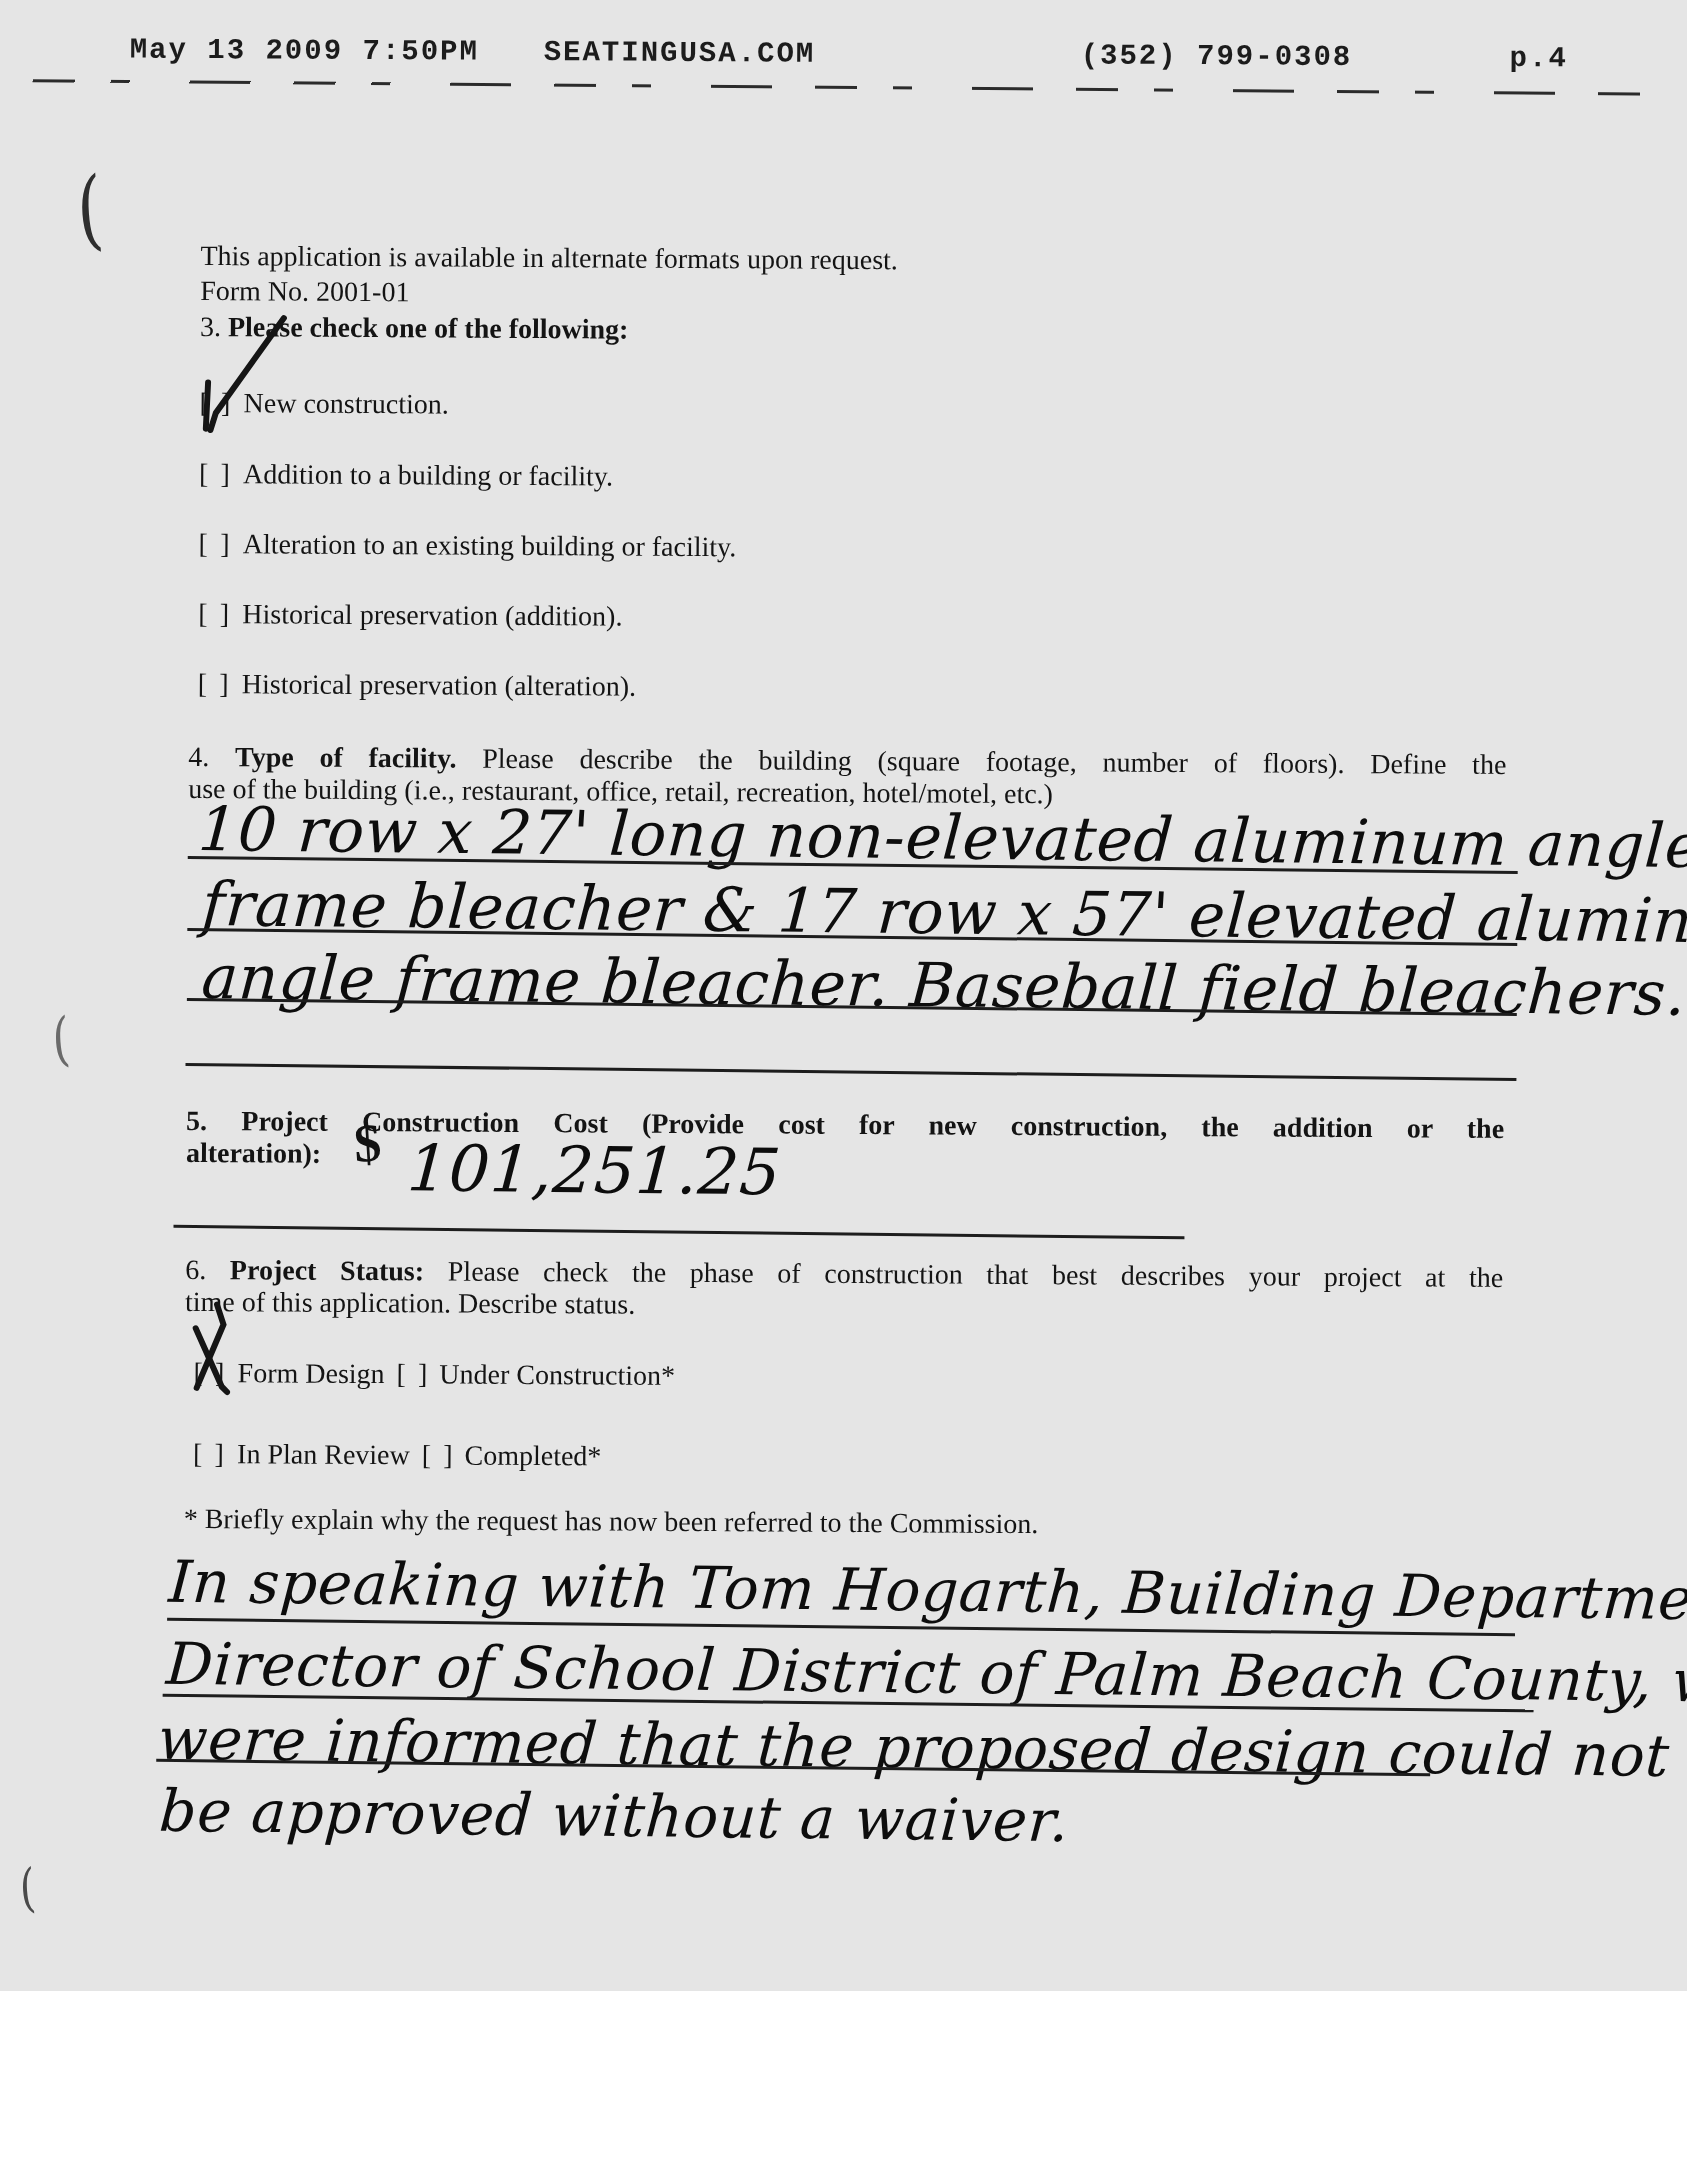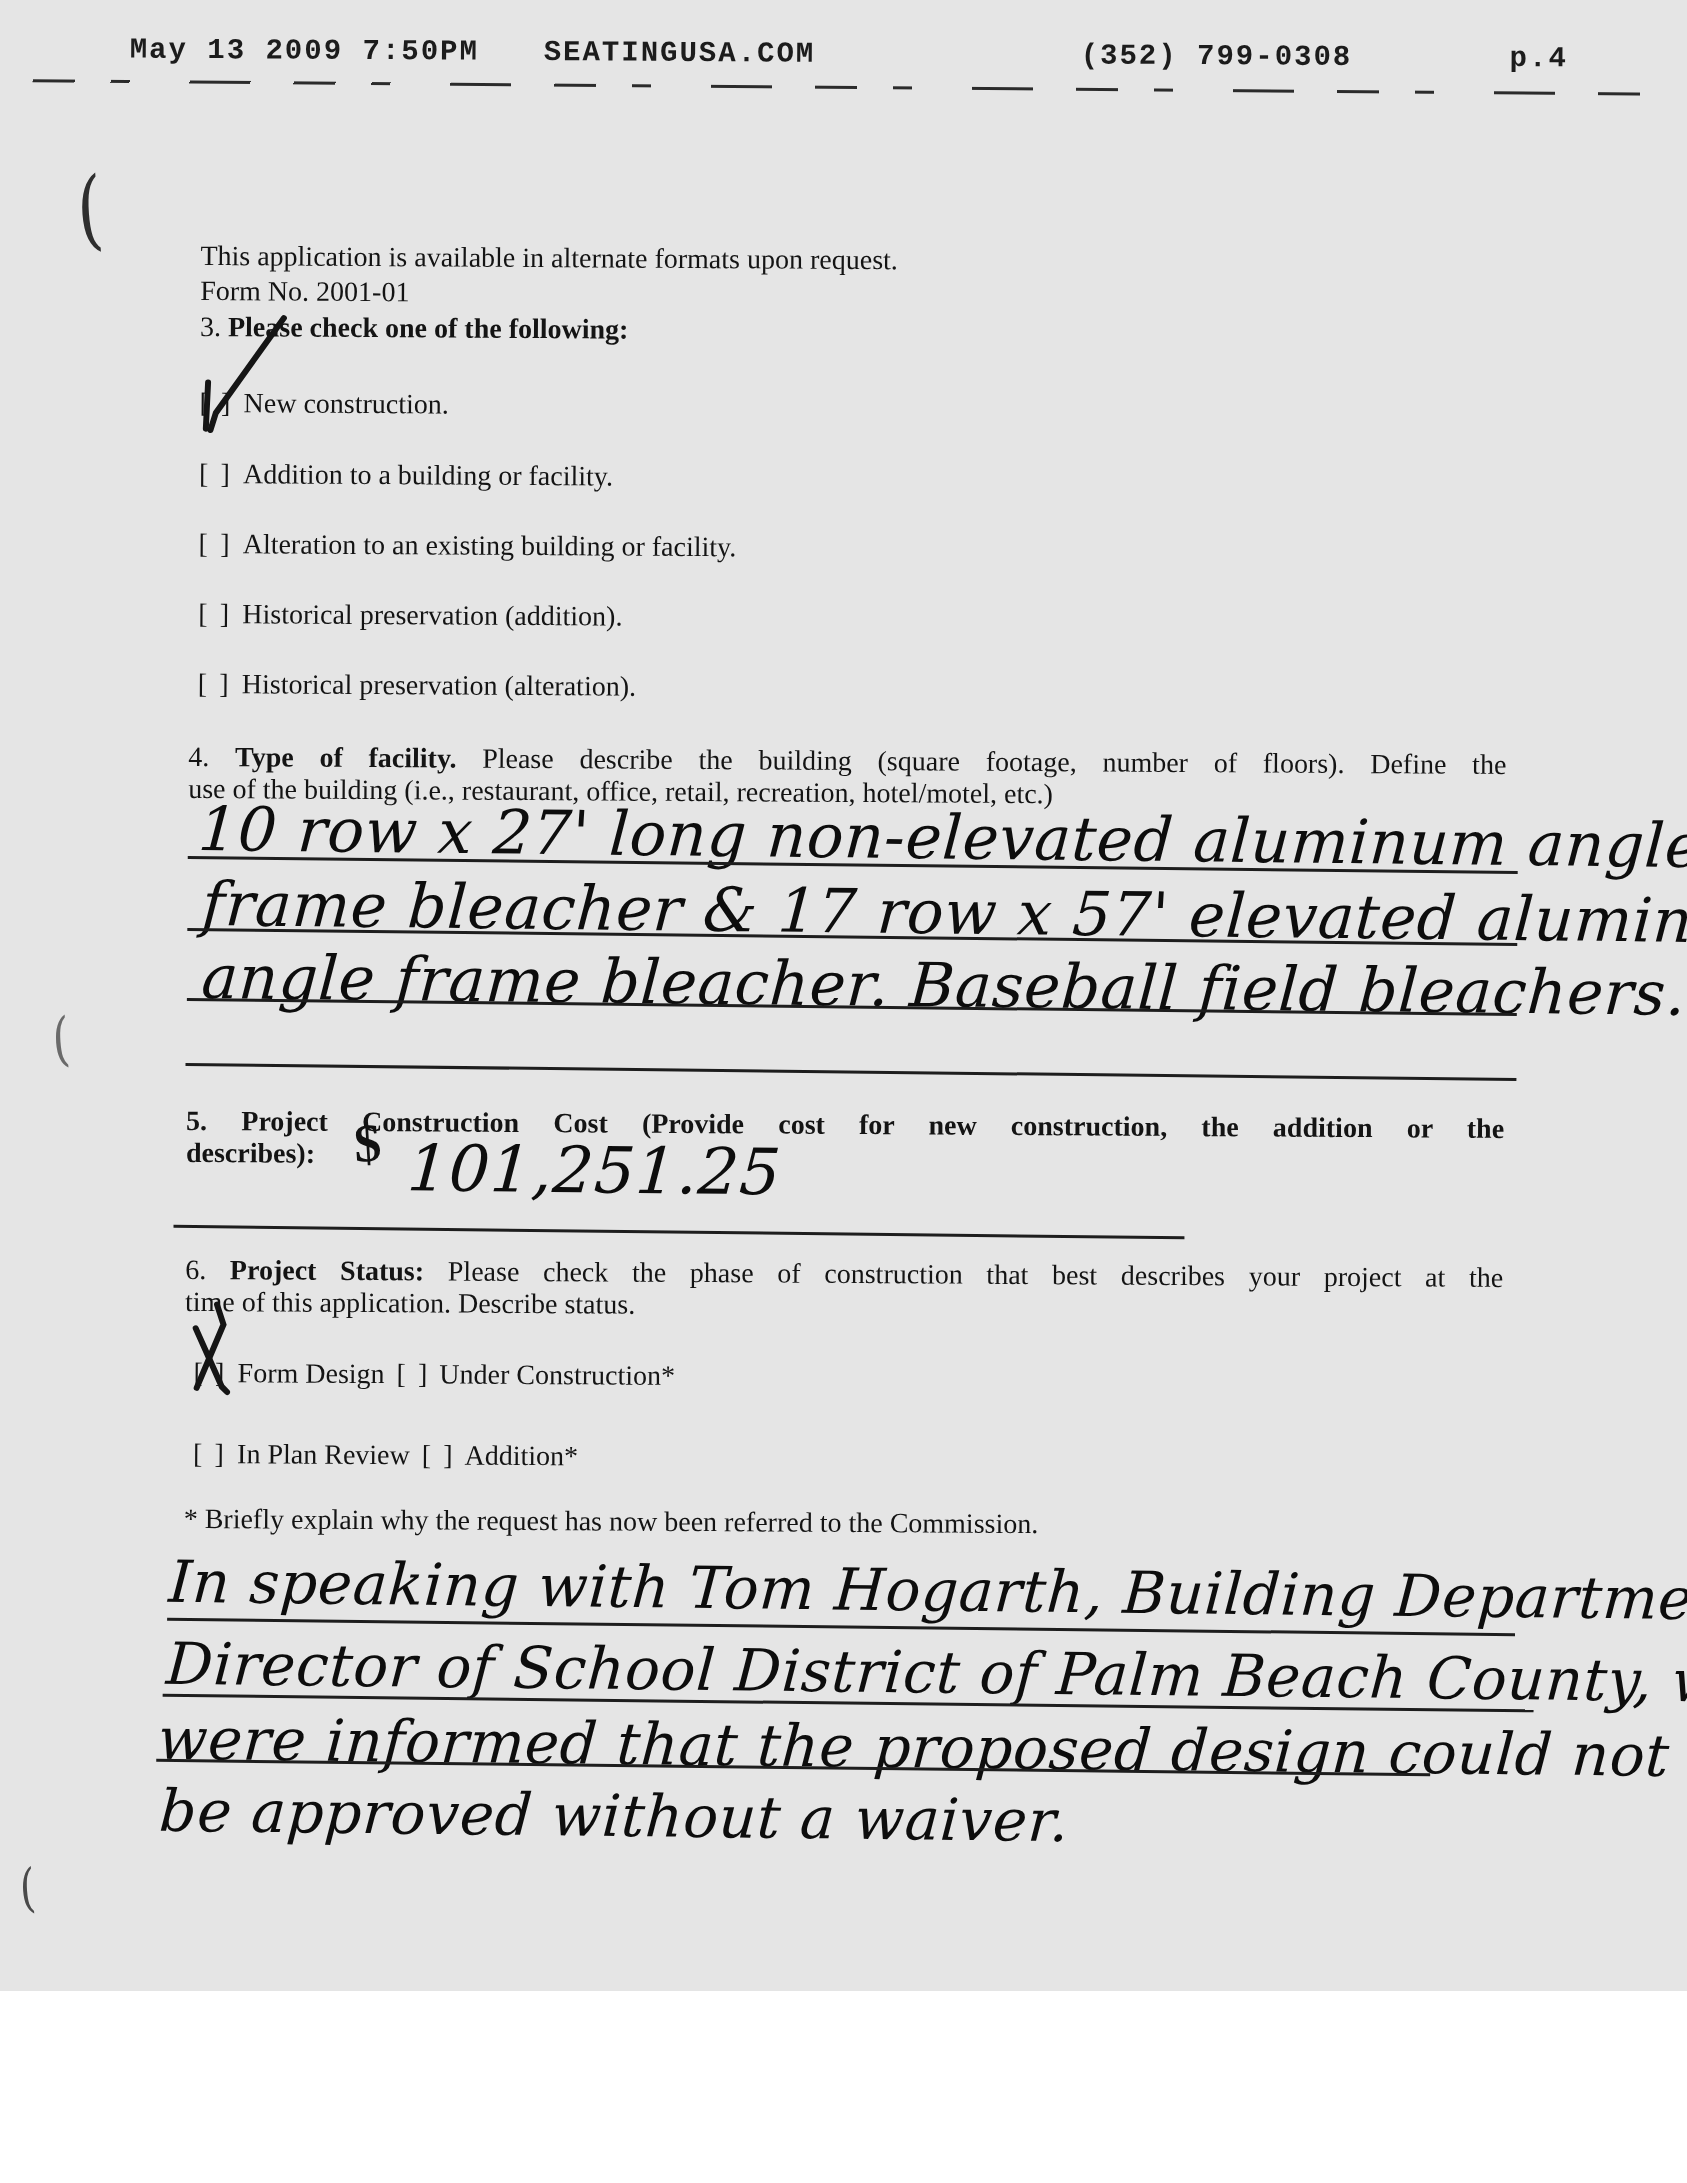--- a/index.html
+++ b/index.html
@@ -111,36 +111,36 @@
     <div class="hw hw-big" style="left:202px;top:798px;">10 row x 27' long non-elevated aluminum angle</div>
     <div class="rule" style="left:193px;top:856px;width:1330px;"></div>
     <div class="hw hw-big" style="left:206px;top:873px;">frame bleacher &amp; 17 row x 57' elevated aluminum</div>
     <div class="rule" style="left:193px;top:928px;width:1330px;"></div>
     <div class="hw hw-big" style="left:206px;top:946px;">angle frame bleacher. Baseball field bleachers.</div>
     <div class="rule" style="left:193px;top:998px;width:1330px;"></div>
     <div class="rule" style="left:192px;top:1063px;width:1331px;"></div>
 
     <div class="para" style="top:1105px;">
       <div class="pl-just"><b><span>5.</span> <span>Project Construction Cost (Provide cost for new construction, the addition or the</span></b></div>
-      <div class="pl"><b>describes):</b></div>
+      <div class="pl"><b>alteration):</b></div>
     </div>
     <div class="dollar">$</div>
     <div class="hw hw-amt" style="left:413px;top:1135px;">101,251.25</div>
     <div class="rule" style="left:181px;top:1225px;width:1011px;"></div>
 
     <div class="para" style="top:1254px;">
       <div class="pl-just"><span>6.</span> <b>Project Status:</b> <span>Please check the phase of construction that best describes your project at the</span></div>
       <div class="pl">time of this application. Describe status.</div>
     </div>
 
     <div class="line" style="left:202px;top:1356px;">
       <span class="box">[ ]</span><span>Form Design</span><span class="box2">[ ]</span><span>Under Construction*</span>
     </div>
     <div class="line" style="left:202px;top:1437px;">
-      <span class="box">[ ]</span><span>In Plan Review</span><span class="box2">[ ]</span><span>Addition*</span>
+      <span class="box">[ ]</span><span>In Plan Review</span><span class="box2">[ ]</span><span>Completed*</span>
     </div>
 
     <div class="line" style="left:193px;top:1502px;">* Briefly explain why the request has now been referred to the Commission.</div>
 
     <div class="hw hw-exp" style="left:177px;top:1553px;">In speaking with Tom Hogarth, Building Department</div>
     <div class="rule" style="left:177px;top:1618px;width:1348px;"></div>
     <div class="hw hw-exp" style="left:175px;top:1635px;">Director of School District of Palm Beach County, we</div>
     <div class="rule" style="left:173px;top:1694px;width:1371px;"></div>
     <div class="hw hw-exp" style="left:167px;top:1710px;">were informed that the proposed design could not</div>
     <div class="rule" style="left:167px;top:1759px;width:1274px;"></div>

